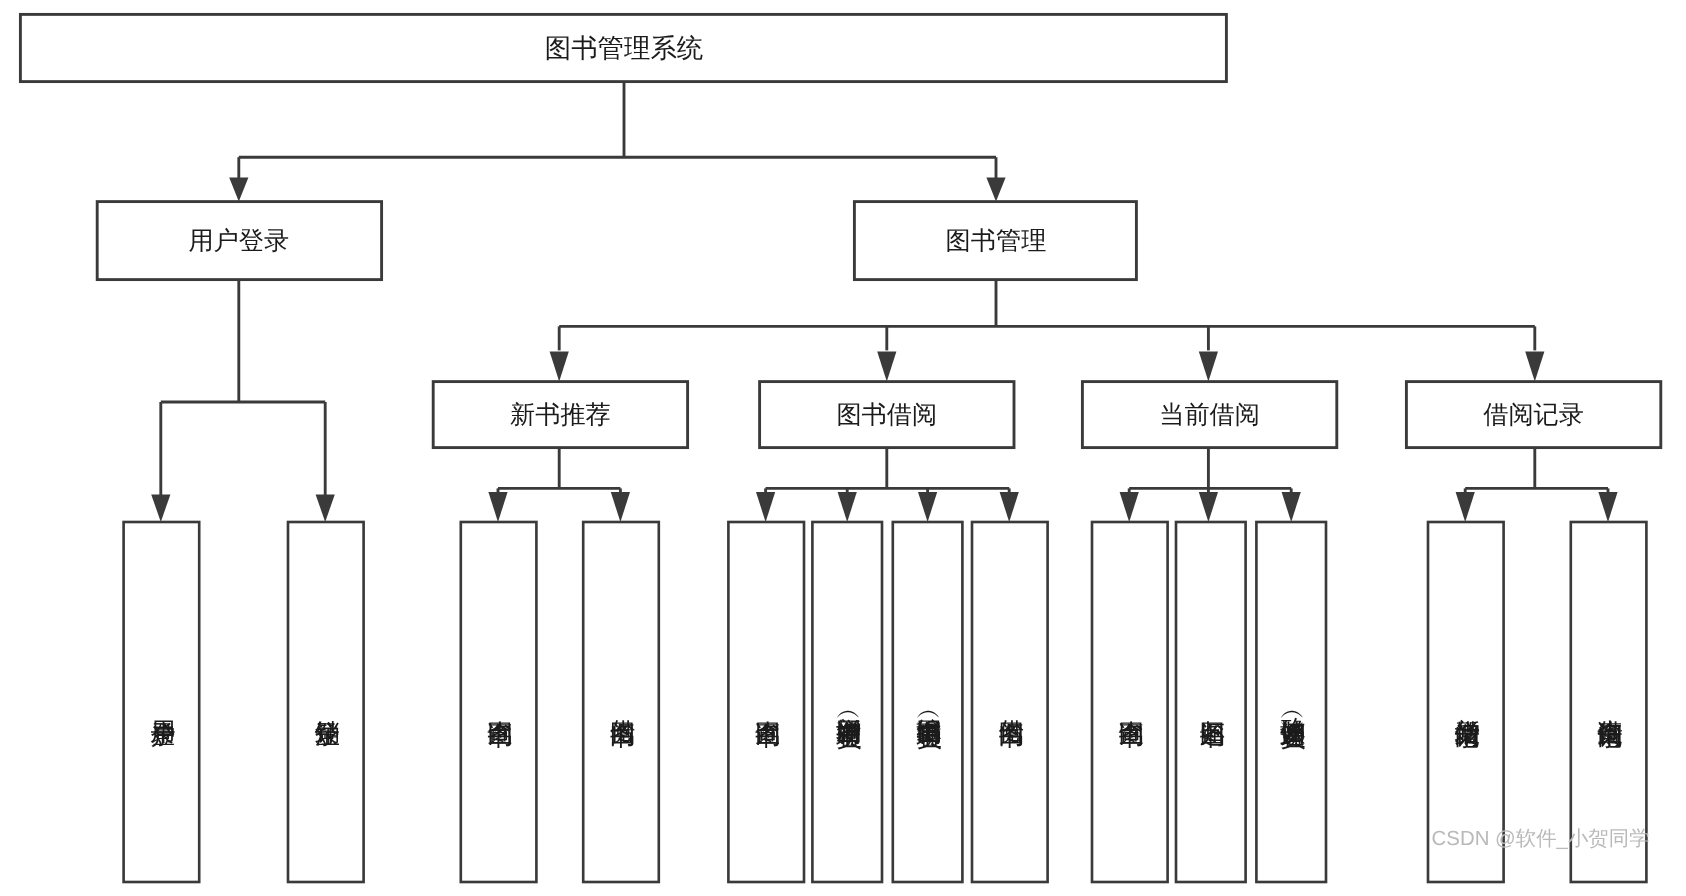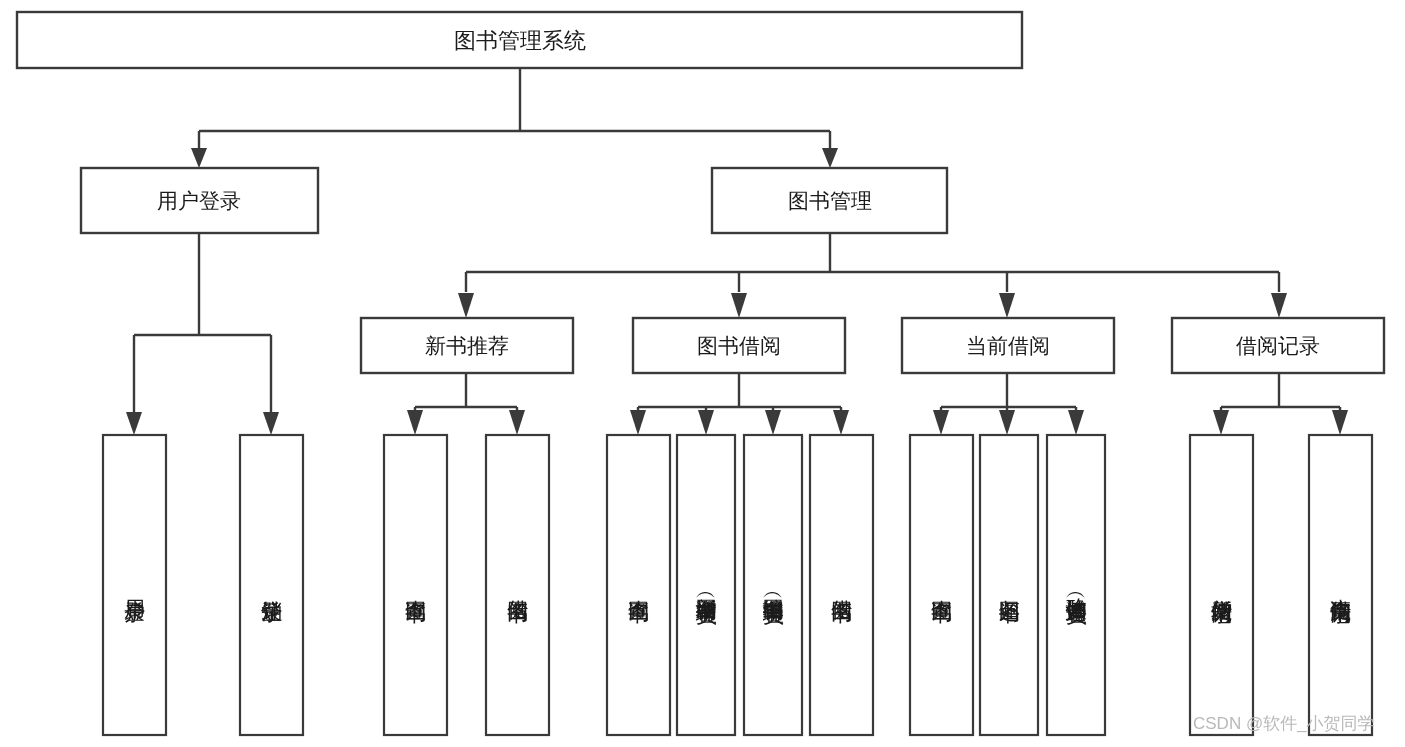--- a/index.html
+++ b/index.html
@@ -70,21 +70,21 @@
     white-space: nowrap;
     pointer-events: none;
   }
   .watermark {
     position: absolute;
     font-family: "Liberation Sans", "DejaVu Sans", sans-serif;
     font-size: 17px;
     color: #b9b9b9;
     white-space: nowrap;
     left: 1193px;
-    top: 712px;
+    top: 687px;
   }
 </style>
 </head>
 <body>
 
 <div id="diagram-root">
 
   <svg class="diagram" viewBox="0 0 1405 747">
 
     <g>

